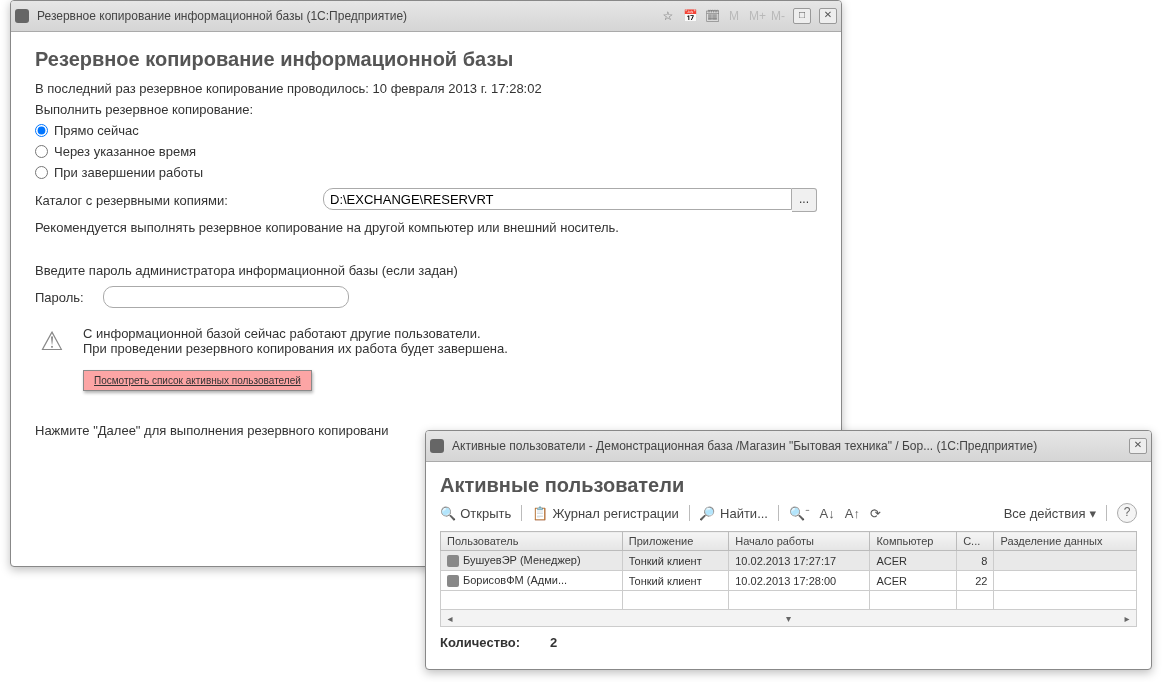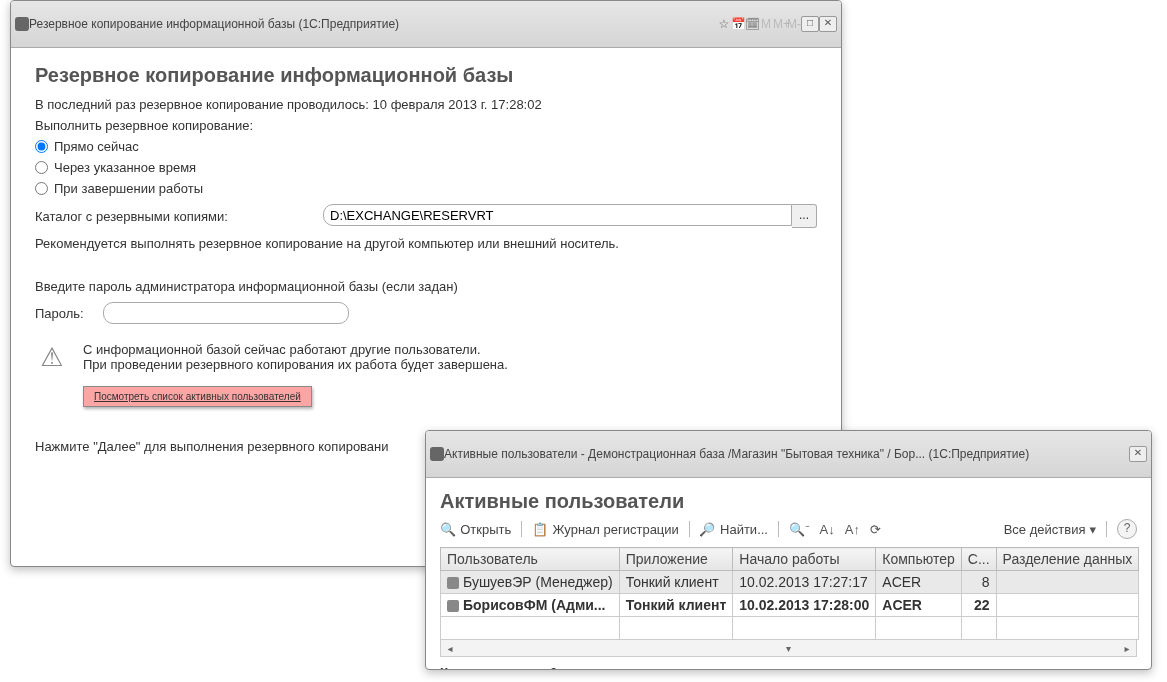--- a/index.html
+++ b/index.html
@@ -33,22 +33,22 @@
     height: 238px;
   }
   .titlebar {
     background: linear-gradient(#e6e6e6,#d5d5d5);
     border-bottom: 1px solid #aaa;
     height: 22px;
     display: flex;
     align-items: center;
     font-size: 12px;
     color: #444;
-    padding: 12px 4px;
-    gap: 0;
+    padding: 4px 4px;
+    gap: 8px;
   }
   .titlebar .title-icon {
     width: 14px; height: 14px;
     background: #666;
     border-radius: 3px;
     display:inline-block;
   }
   .titlebar .spacer { flex:1; }
   .titlebar .tb-btn {
     width: 16px; height: 14px;
@@ -140,38 +140,38 @@
   .toolbar .tspacer { flex:1; }
   .toolbar .help-circle {
     width:18px;height:18px;border:1px solid #aaa;border-radius:50%;
     font-size:12px;line-height:16px;text-align:center;color:#666;background:#f4f4f4;
   }
   .tool-icon { font-size:13px; color:#555; }
 
   table.grid {
     width:100%;
     border-collapse: collapse;
-    font-size:14px;
+    font-size:11px;
   }
   table.grid th {
     background: linear-gradient(#f5f5f5,#e5e5e5);
     border:1px solid #bbb;
     padding:3px 6px;
     text-align:left;
     font-weight:normal;
     color:#444;
     white-space:nowrap;
   }
   table.grid td {
     border:1px solid #ccc;
     padding:3px 6px;
     white-space:nowrap;
   }
   tr.row-selected td { background:#e9e9e9; }
-  tr.row-bold td { font-weight:bold; }
+  tr.row-bold td { font-weight:normal; }
   .cell-right { text-align:right; }
   .row-icon { display:inline-block; width:12px;height:12px; background:#888; border-radius:2px; margin-right:4px; vertical-align:middle;}
 
   .hscroll {
     height:16px;
     border:1px solid #ccc;
     border-top:none;
     background:#f3f3f3;
     display:flex; align-items:center; justify-content:space-between;
     padding:0 2px;

